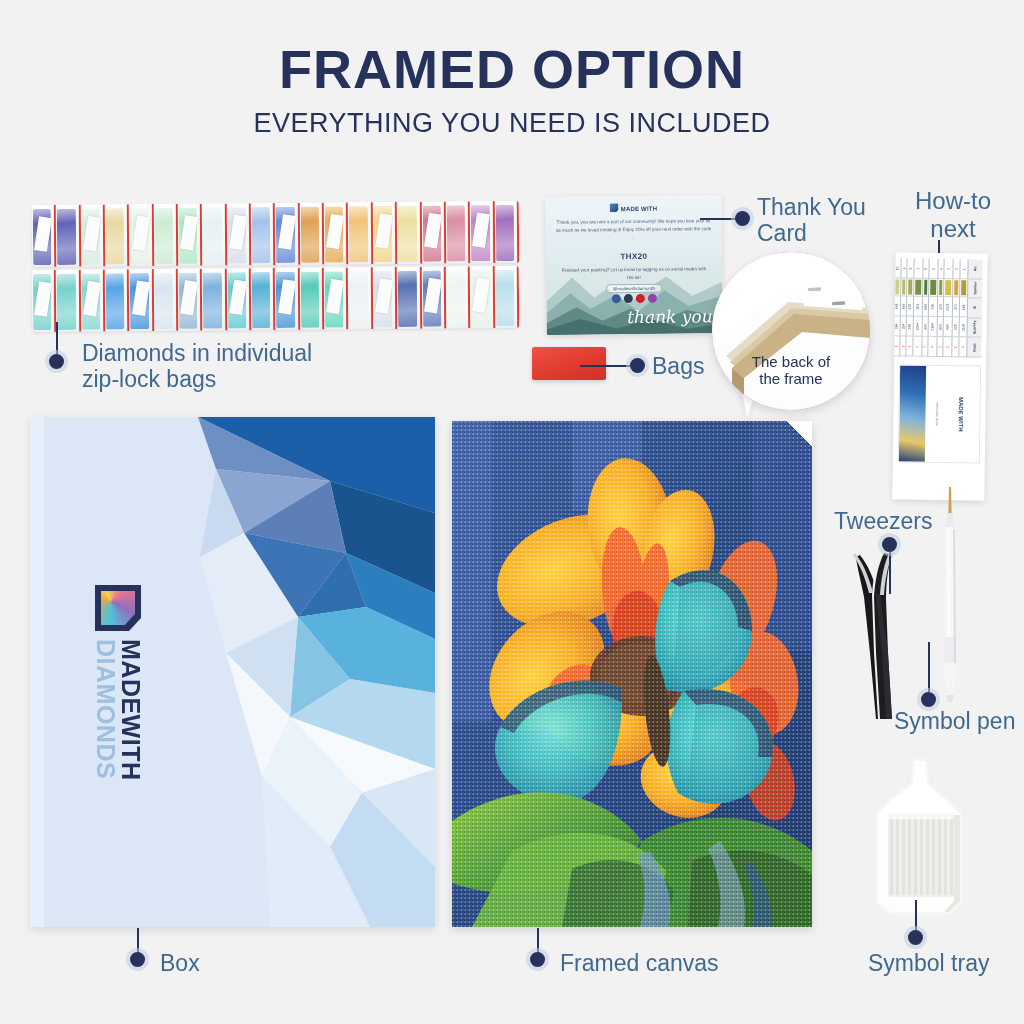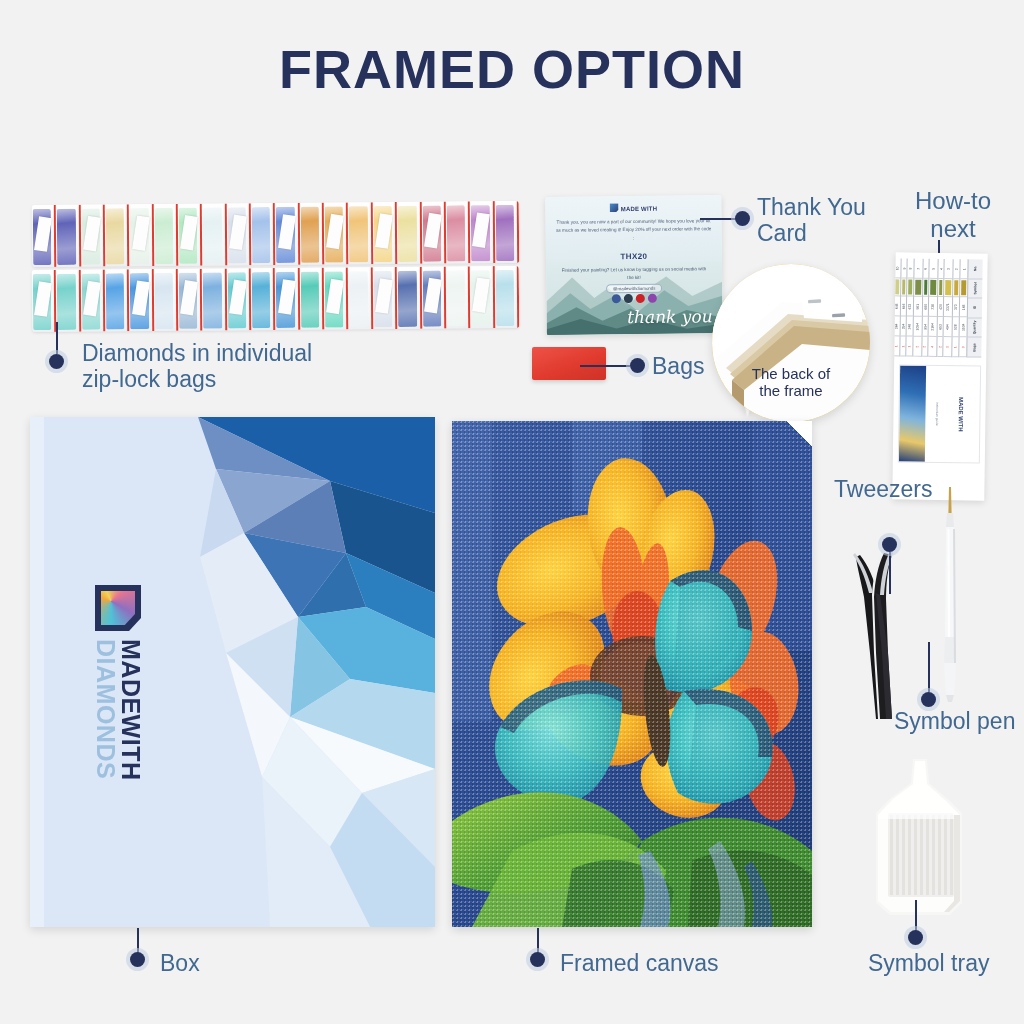--- a/index.html
+++ b/index.html
@@ -147,23 +147,23 @@
     position: absolute;
     left: 532px; top: 347px; width: 74px; height: 33px;
     background: linear-gradient(160deg,#ef5247 0%,#e03b2e 55%,#cf3227 100%);
     border-radius: 2px;
     box-shadow: 0 2px 4px rgba(0,0,0,.16);
   }
 
   
   .bubble {
     position: absolute;
-    left: 712px; top: 264px; width: 158px; height: 158px;
+    left: 712px; top: 252px; width: 158px; height: 158px;
     border-radius: 50%;
-    background: #eab308;
+    background: #d946ef;
     box-shadow: 0 3px 10px rgba(0,0,0,.13);
     overflow: hidden;
   }
   .bubble-tail {
     position: absolute;
     left: 737px; top: 383px;
     width: 0; height: 0;
     border-left: 13px solid transparent;
     border-right: 5px solid transparent;
     border-top: 34px solid #ffffff;
@@ -298,20 +298,21 @@
 
   
   .tray { position: absolute; left: 866px; top: 757px; width: 110px; height: 170px; }
 </style>
 </head>
 <body>
 
 <div class="stage">
 
   <div class="title">FRAMED OPTION</div>
+  <div class="subtitle">EVERYTHING YOU NEED IS INCLUDED</div>
 
   <div class="bagstrip" style="left:32px; top:203px; width:487px; height:62px; transform:rotate(-0.5deg);" id="row-top">
       <div class="bag">
         <div class="beads" style="background: radial-gradient(circle at 1px 1px, rgb(59, 63, 168) 1px, rgba(255, 255, 255, 0) 1.4px) 0px 0px / 3px 3px, radial-gradient(circle at 2px 2px, rgb(59, 63, 168) 1px, rgba(255, 255, 255, 0) 1.4px) 1px 1px / 3px 3px, rgb(59, 63, 168);"></div>
         <div class="sheen"></div>
         <div class="tag"></div>
       </div>
       <div class="bag">
         <div class="beads" style="background: radial-gradient(circle at 1px 1px, rgb(59, 63, 168) 1px, rgba(255, 255, 255, 0) 1.4px) 0px 0px / 3px 3px, radial-gradient(circle at 2px 2px, rgb(59, 63, 168) 1px, rgba(255, 255, 255, 0) 1.4px) 1px 1px / 3px 3px, rgb(59, 63, 168);"></div>
         <div class="sheen"></div>
@@ -888,21 +889,21 @@
       <path d="M8 22 C16 32 22 46 26 62 L32 120 L36 186 L24 186 L18 120 L12 64 C9 48 5 34 4 24 Z" fill="#18181a"></path>
       <path d="M30 18 C24 30 21 46 20 62 L22 120 L26 186 L38 186 L34 120 L32 64 C32 48 34 32 38 20 Z" fill="#f0f1f2"></path>
       <path d="M32 20 C26 32 23 48 22 64 L24 120 L28 186 L40 186 L36 120 L34 66 C34 50 36 34 40 22 Z" fill="#1d1d20"></path>
       <path d="M24 60 L30 120 L34 186 L40 186 L36 120 L28 62 Z" fill="#2e2e33" opacity=".9"></path>
       <path d="M3 20 C11 30 17 44 21 60 L17 60 C13 44 8 32 1 22 Z" fill="#cfd2d6"></path>
       <path d="M38 18 C32 30 29 46 28 62 L32 62 C33 46 36 32 41 20 Z" fill="#cfd2d6"></path>
     </svg>
   </div>
   <div class="leader v" style="left:889px; top:552px; height:42px;"></div>
   <div class="dot" style="left:882px; top:537px;"></div>
-  <div class="label" style="left:834px; top:476px;">Tweezers</div>
+  <div class="label" style="left:834px; top:508px;">Tweezers</div>
 
   <div class="pen">
     <svg viewBox="0 0 24 215">
       <path d="M11 0 L13 0 L13.6 26 L10.4 26 Z" fill="#c8a24a"></path>
       <path d="M9 26 L15 26 L16 40 L8 40 Z" fill="#e9eaec"></path>
       <path d="M8 40 L16 40 L17 150 L7 150 Z" fill="#f6f7f8"></path>
       <path d="M9.5 42 L11.5 42 L12.2 150 L9.8 150 Z" fill="#ffffff" opacity=".85"></path>
       <path d="M7 150 L17 150 L18 176 L6 176 Z" fill="#eceef0"></path>
       <path d="M6 176 L18 176 L16 208 L8 208 Z" fill="#f4f5f7"></path>
       <path d="M8 208 L16 208 L14 215 L10 215 Z" fill="#e2e4e7"></path>

